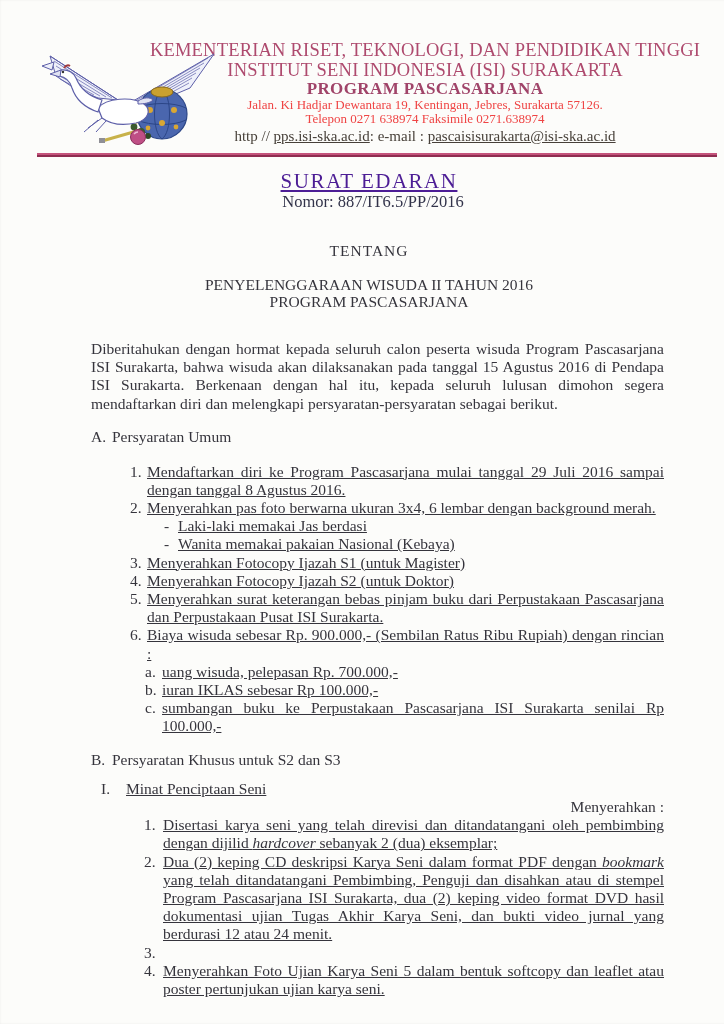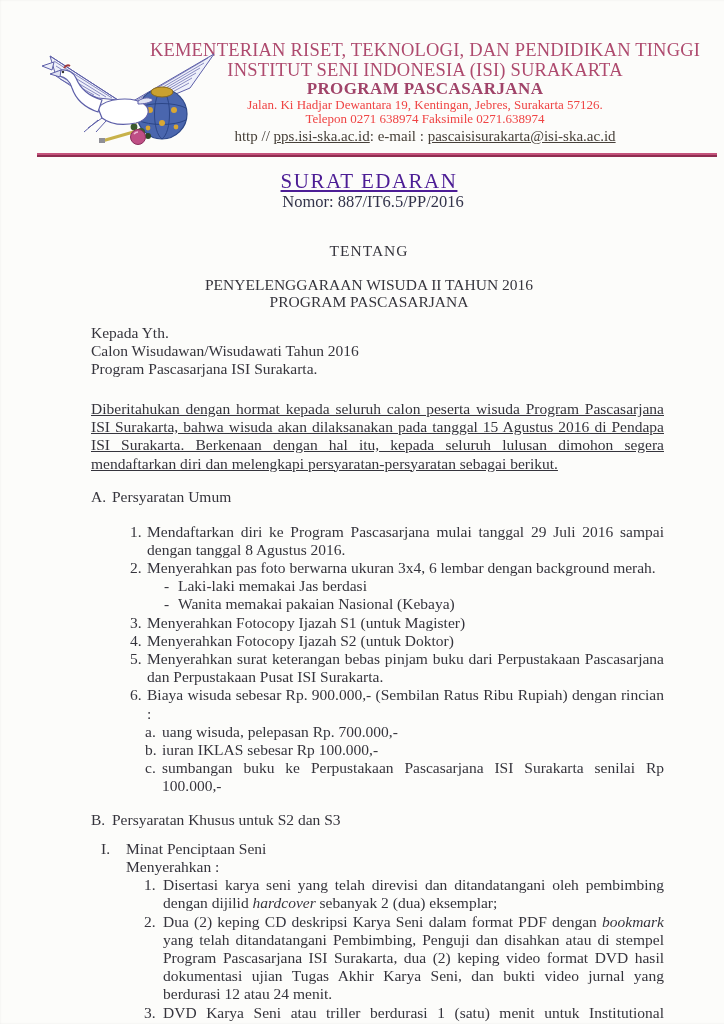--- a/index.html
+++ b/index.html
@@ -51,34 +51,34 @@
   .doc-title{
     font-size:21px;line-height:22px;letter-spacing:1.5px;
     text-decoration:underline;color:#4c1d95;
   }
   .doc-number{font-size:16.5px;line-height:19px;color:#32334a;margin-left:8px;}
   .tentang{margin-top:31px;font-size:15.5px;letter-spacing:1px;line-height:17px;}
   .subject{margin-top:17px;font-size:15.5px;line-height:17px;}
   
   .content{margin:14px 67px 0 84px;font-size:15.5px;line-height:18.2px;}
   .addr-line{line-height:18px;}
-  .intro{margin-top:22px;text-align:justify;text-decoration:underline;}
+  .intro{margin-top:30px;text-align:justify;}
   .sec-head{display:flex;margin-top:10px;}
   .sec-head .lbl{flex:0 0 21px;}
   .sec-b{margin-top:15px;}
   .list{margin-top:16px;}
   .row{display:flex;text-align:justify;}
-  .row .txt{flex:1 1 auto;}
+  .row .txt{flex:1 1 auto;text-decoration:underline;}
   .lvl-num  .lbl{flex:0 0 17px;margin-left:39px;}
   .lvl-dash .lbl{flex:0 0 14px;margin-left:73px;}
   .lvl-alpha .lbl{flex:0 0 17px;margin-left:54px;}
   .lvl-roman .lbl{flex:0 0 25px;margin-left:10px;}
   .lvl-bnum .lbl{flex:0 0 19px;margin-left:53px;}
   .minat{margin-top:11px;}
-  .submit-line{margin-left:35px;}
+  .submit-line{margin-left:35px;text-align:right;}
   .b-list{margin-top:0;}
 </style>
 </head>
 <body>
 
 <div class="page">
 
   <svg class="logo" viewBox="0 0 180 102" aria-hidden="true">
 
     <g stroke="#5d5fa8" stroke-width="1" fill="#eef0fa">
@@ -158,25 +158,20 @@
     <div class="doc-number">Nomor: 887/IT6.5/PP/2016</div>
     <div class="tentang">TENTANG</div>
     <div class="subject">
       <div>PENYELENGGARAAN WISUDA II TAHUN 2016</div>
       <div>PROGRAM PASCASARJANA</div>
     </div>
   </div>
 
   <div class="content">
 
-    <div>
-      <div class="addr-line">Kepada Yth.</div>
-      <div class="addr-line">Calon Wisudawan/Wisudawati Tahun 2016</div>
-      <div class="addr-line">Program Pascasarjana ISI Surakarta.</div>
-    </div>
 
     <p class="intro">Diberitahukan dengan hormat kepada seluruh calon peserta wisuda Program Pascasarjana ISI Surakarta, bahwa wisuda akan dilaksanakan pada tanggal 15 Agustus 2016 di Pendapa ISI Surakarta. Berkenaan dengan hal itu, kepada seluruh lulusan dimohon segera mendaftarkan diri dan melengkapi persyaratan-persyaratan sebagai berikut.</p>
 
     <div class="sec-head">
       <span class="lbl">A.</span>
       <span class="txt">Persyaratan Umum</span>
     </div>
 
     <div class="list">
       <div class="row lvl-num">
@@ -240,21 +235,20 @@
       <div class="row lvl-bnum">
         <span class="lbl">1.</span>
         <span class="txt"><span>Disertasi karya seni yang telah direvisi dan ditandatangani oleh pembimbing dengan dijilid </span><span style="font-style: italic;">hardcover</span><span> sebanyak 2 (dua) eksemplar;</span></span>
       </div>
       <div class="row lvl-bnum">
         <span class="lbl">2.</span>
         <span class="txt"><span>Dua (2) keping CD deskripsi Karya Seni dalam format PDF dengan </span><span style="font-style: italic;">bookmark</span><span> yang telah ditandatangani Pembimbing, Penguji dan disahkan atau di stempel Program Pascasarjana ISI Surakarta, dua (2) keping video format DVD hasil dokumentasi ujian Tugas Akhir Karya Seni, dan bukti video jurnal yang berdurasi 12 atau 24 menit.</span></span>
       </div>
       <div class="row lvl-bnum">
         <span class="lbl">3.</span>
-        <span class="txt">DVD Karya Seni atau triller berdurasi 1 (satu) menit untuk Institutional Repository.</span>
       </div>
       <div class="row lvl-bnum">
         <span class="lbl">4.</span>
         <span class="txt">Menyerahkan Foto Ujian Karya Seni 5 dalam bentuk softcopy dan leaflet atau poster pertunjukan ujian karya seni.</span>
       </div>
 
     </div>
 
   </div>
 </div>

